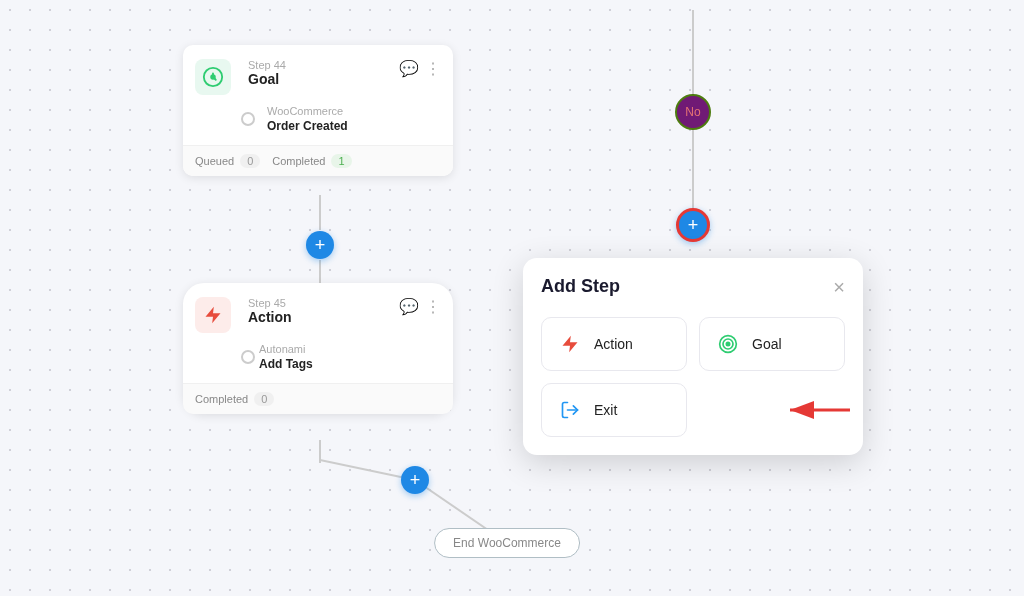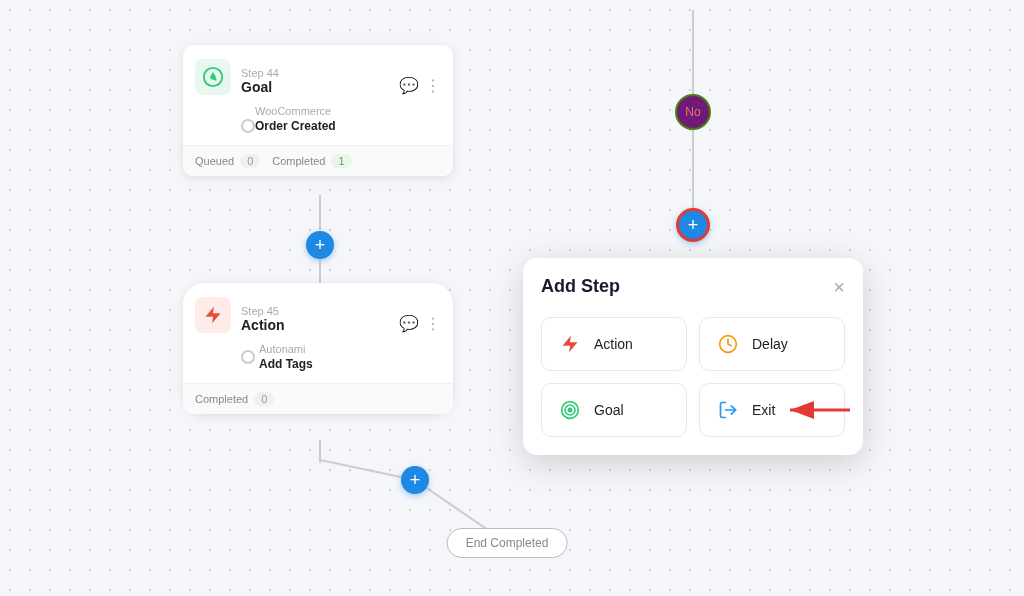--- a/index.html
+++ b/index.html
@@ -24,23 +24,23 @@
     .step-card {
       position: absolute;
       background: #fff;
       border-radius: 10px;
       box-shadow: 0 2px 10px rgba(0,0,0,0.1);
       width: 270px;
     }
 
     .step-card-header {
       display: flex;
-      align-items: flex-end;
+      align-items: flex-start;
       padding: 14px 12px 10px;
-      gap: 10px;
+      gap: 17px;
     }
 
     .step-icon {
       width: 36px;
       height: 36px;
       border-radius: 8px;
       display: flex;
       align-items: center;
       justify-content: center;
       flex-shrink: 0;
@@ -300,21 +300,21 @@
       <div class="step-info">
         <div class="step-number">Step 44</div>
         <div class="step-type">Goal</div>
       </div>
       <div class="step-actions">
         <span>💬</span>
         <span>⋮</span>
       </div>
     </div>
     <div class="step-card-body">
-      <div style="display:flex; align-items:flex-end; gap:0;">
+      <div style="display:flex; align-items:center; gap:12px;">
         <span class="radio-dot"></span>
         <div>
           <div class="step-source">WooCommerce</div>
           <div class="step-name">Order Created</div>
         </div>
       </div>
     </div>
     <div class="step-status-bar">
       <div class="status-item">
         <span>Queued</span>
@@ -358,21 +358,21 @@
       <div class="status-item">
         <span>Completed</span>
         <span class="status-badge gray">0</span>
       </div>
     </div>
   </div>
 
   <div class="plus-btn" style="left: 415px; top: 480px;">+</div>
 
   <div class="end-automation" style="left: 507px; top: 543px;">
-    <span>End Completed</span>
+    <span>End WooCommerce</span>
   </div>
 
   <div class="no-node" style="left: 693px; top: 112px;">
     <span>No</span>
   </div>
 
   <div class="plus-btn active" style="left: 693px; top: 225px;">+</div>
 
   <div class="add-step-modal" style="left: 523px; top: 258px;">
     <div class="modal-header">
@@ -383,29 +383,20 @@
 
       <div class="modal-option">
         <div class="option-icon" style="color:#e74c3c;">
           <svg width="20" height="20" viewBox="0 0 24 24" fill="#e74c3c" stroke="none">
             <polygon points="13 2 3 14 12 14 11 22 21 10 12 10"></polygon>
           </svg>
         </div>
         <span>Action</span>
       </div>
 
-      <div class="modal-option">
-        <div class="option-icon" style="color:#f39c12;">
-          <svg width="20" height="20" viewBox="0 0 24 24" fill="none" stroke="#f39c12" stroke-width="2" stroke-linecap="round">
-            <circle cx="12" cy="12" r="10"></circle>
-            <polyline points="12 6 12 12 16 14"></polyline>
-          </svg>
-        </div>
-        <span>Delay</span>
-      </div>
 
 
       <div class="modal-option">
         <div class="option-icon" style="color:#2ecc71;">
           <svg width="20" height="20" viewBox="0 0 24 24" fill="none" stroke="#2ecc71" stroke-width="2">
             <circle cx="12" cy="12" r="10"></circle>
             <circle cx="12" cy="12" r="6"></circle>
             <circle cx="12" cy="12" r="2" fill="#2ecc71"></circle>
           </svg>
         </div>

